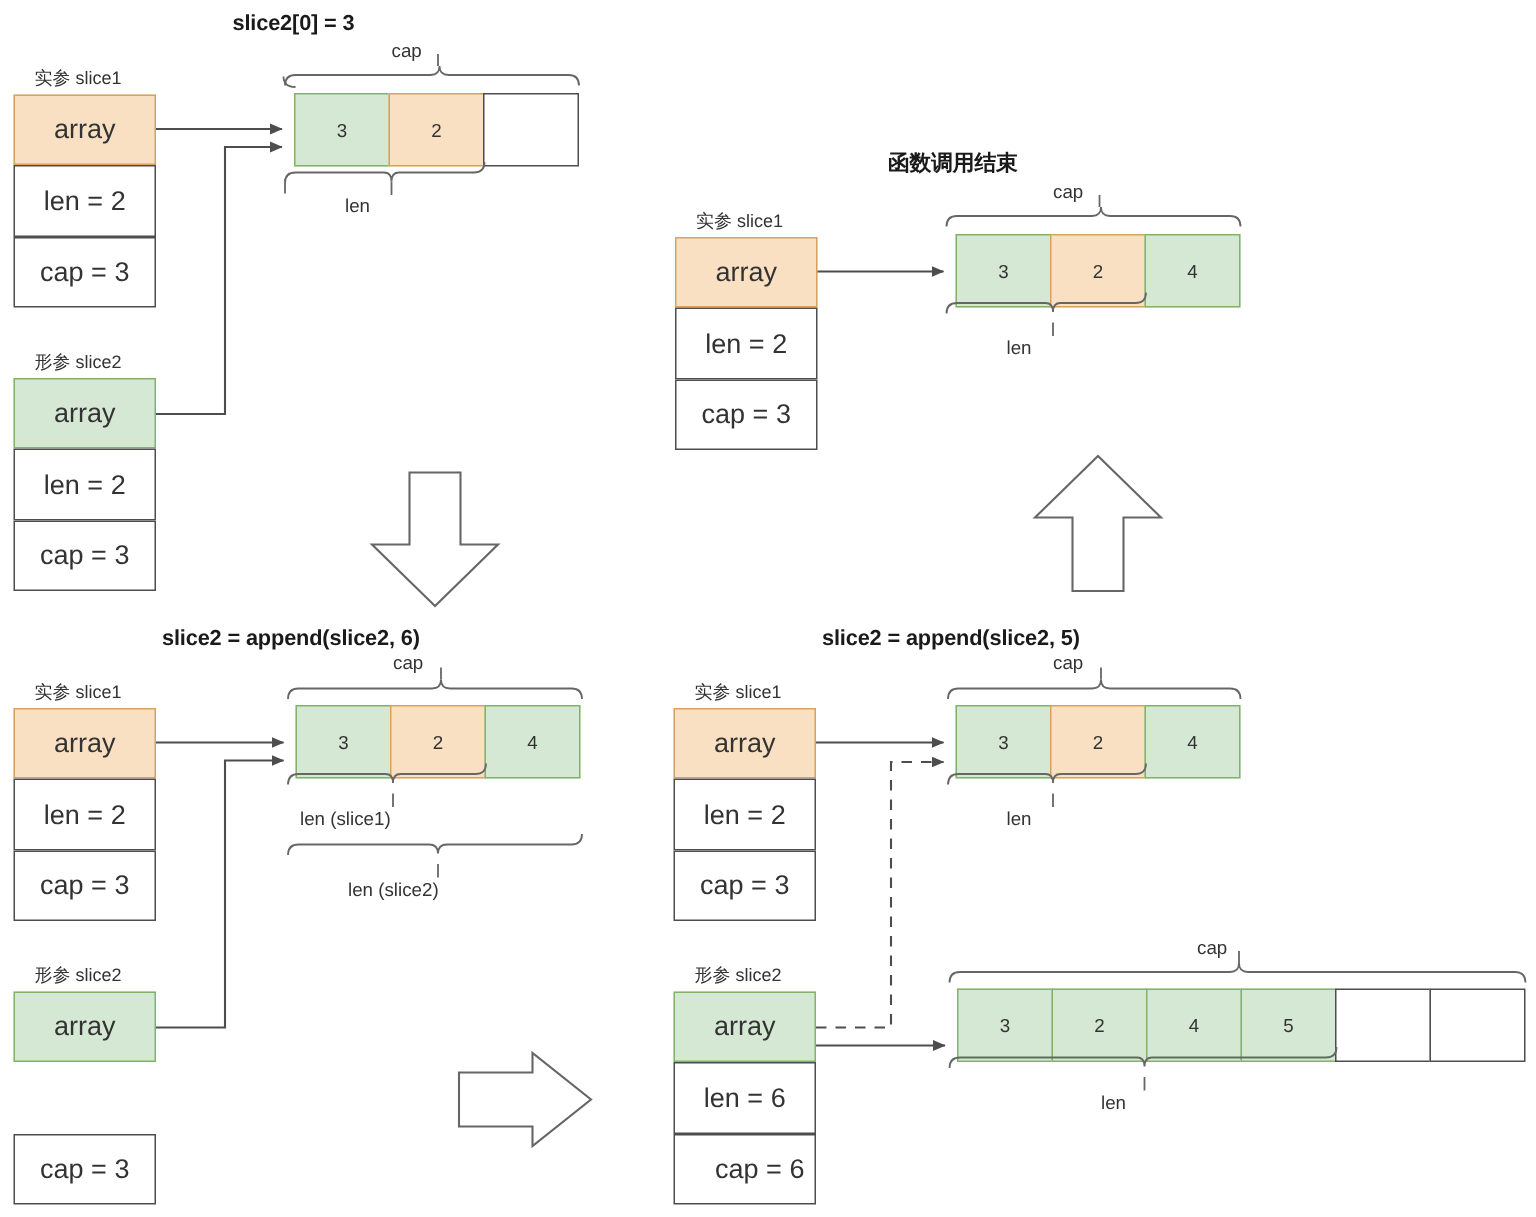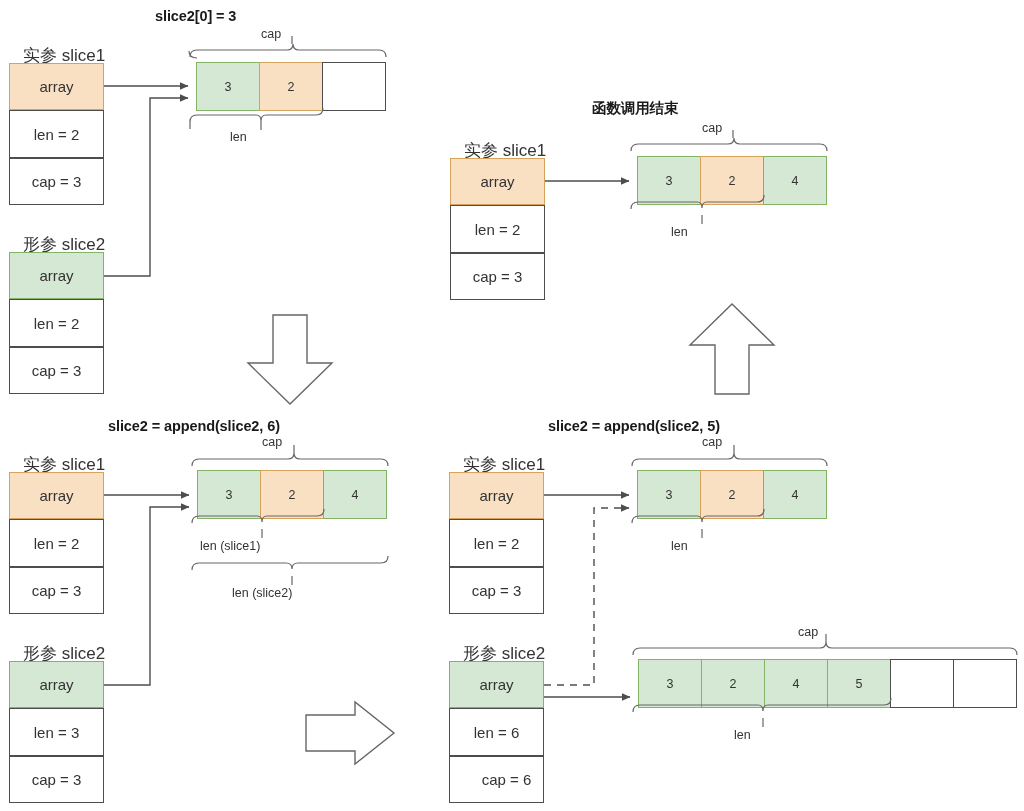--- a/index.html
+++ b/index.html
@@ -17,32 +17,32 @@
     font-weight:bold;
     font-size:14.5px;
     color:#1a1a1a;
     white-space:nowrap;
     letter-spacing:-0.1px;
   }
   
   .struct{position:absolute;}
   .struct-label{
     position:absolute;
-    font-size:17px;
+    font-size:12px;
     color:#333;
     white-space:nowrap;
     top:-19px;
     left:14px;
   }
   .cell{
     position:absolute;
     box-sizing:border-box;
     border:1px solid #4d4d4d;
     display:flex;align-items:center;justify-content:center;
-    font-size:15px;
+    font-size:18px;
     color:#333;
     background:#ffffff;
     white-space:nowrap;
   }
   .cell.orange{background:#fae0c3;border-color:#d6a35c;}
   .cell.green{background:#d5e8d4;border-color:#82b366;}
   .cell.plain{background:#ffffff;border-color:#4d4d4d;}
   
   .acell{
     position:absolute;
@@ -107,21 +107,20 @@
 
   <div class="struct" style="left:9px;top:472px;width:95px;height:142px;">
     <div class="struct-label">实参 slice1</div>
     <div class="cell orange" style="left:0;top:0;width:95px;height:47px;">array</div>
     <div class="cell plain" style="left:0;top:47px;width:95px;height:48px;">len = 2</div>
     <div class="cell plain" style="left:0;top:95px;width:95px;height:47px;">cap = 3</div>
   </div>
   <div class="struct" style="left:9px;top:661px;width:95px;height:142px;">
     <div class="struct-label">形参 slice2</div>
     <div class="cell green" style="left:0;top:0;width:95px;height:47px;">array</div>
-    <div class="cell plain" style="left:0;top:47px;width:95px;height:48px;">len = 3</div>
     <div class="cell plain" style="left:0;top:95px;width:95px;height:47px;">cap = 3</div>
   </div>
   <div class="acell green" style="left:197px;top:470px;width:64px;height:49px;">3</div>
   <div class="acell orange" style="left:260px;top:470px;width:64px;height:49px;">2</div>
   <div class="acell green" style="left:323px;top:470px;width:64px;height:49px;">4</div>
   <div class="brace-label" style="left:262px;top:435px;width:60px;">cap</div>
   <div class="brace-label" style="left:200px;top:539px;width:120px;">len (slice1)</div>
   <div class="brace-label" style="left:232px;top:586px;width:120px;">len (slice2)</div>
 
   <div class="struct" style="left:449px;top:472px;width:95px;height:142px;">

